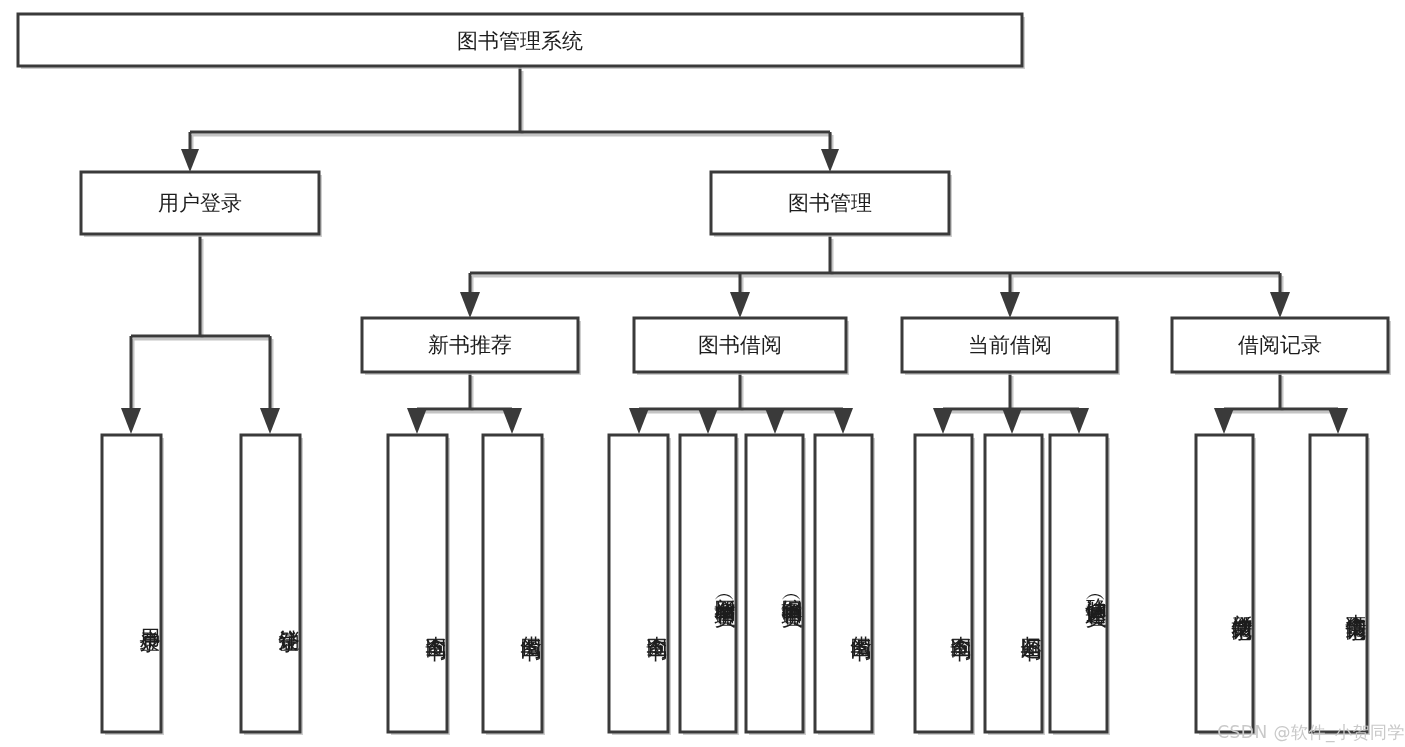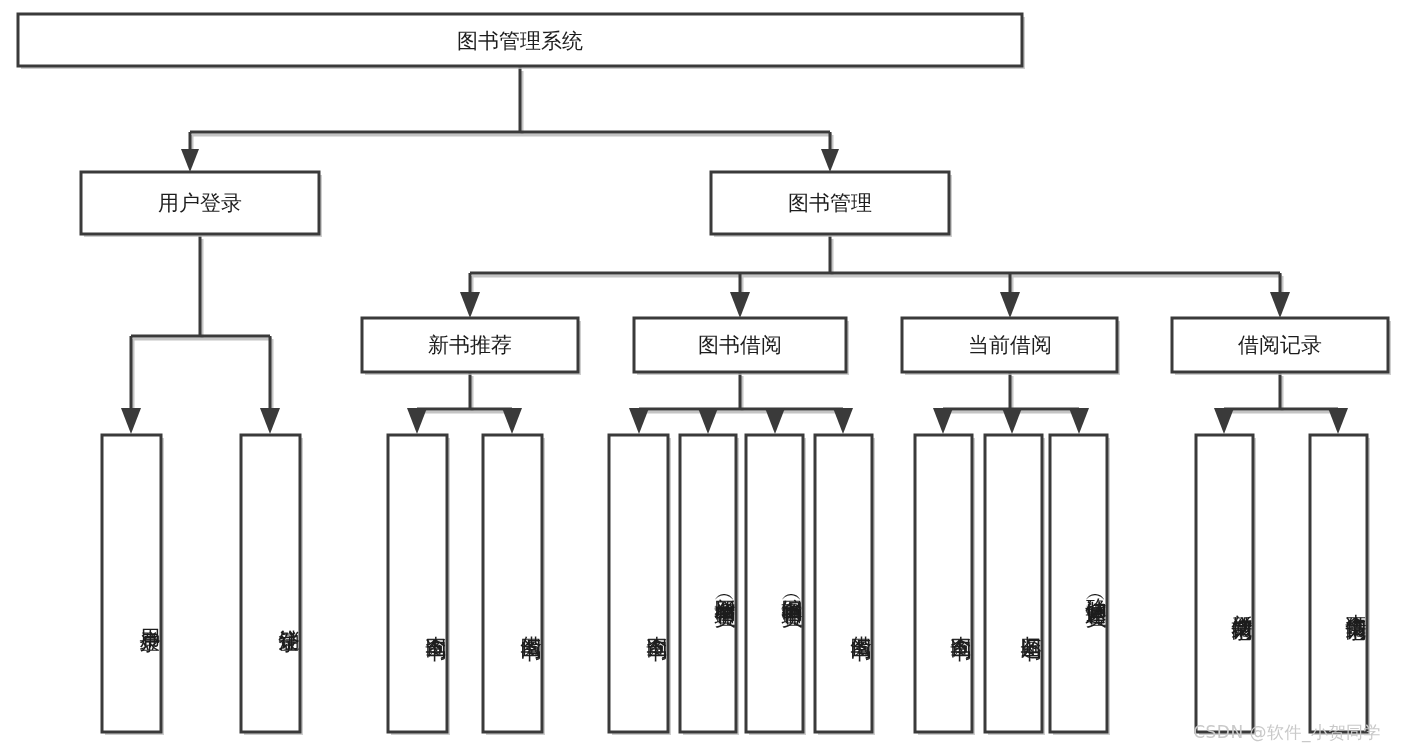--- a/index.html
+++ b/index.html
@@ -68,21 +68,21 @@
     color: #1d1d1d;
     letter-spacing: 1.5px;
     white-space: nowrap;
     display: flex;
     align-items: flex-start;
     justify-content: center;
     pointer-events: none;
   }
   .watermark {
     position: absolute;
-    right: 24px;
+    right: 0;
     bottom: 3px;
     font-family: "DejaVu Sans", "Liberation Sans", sans-serif;
     font-size: 17px;
     color: #c9c9c9;
     letter-spacing: 0.5px;
     white-space: nowrap;
     text-align: center;
   }
 </style>
 </head>

